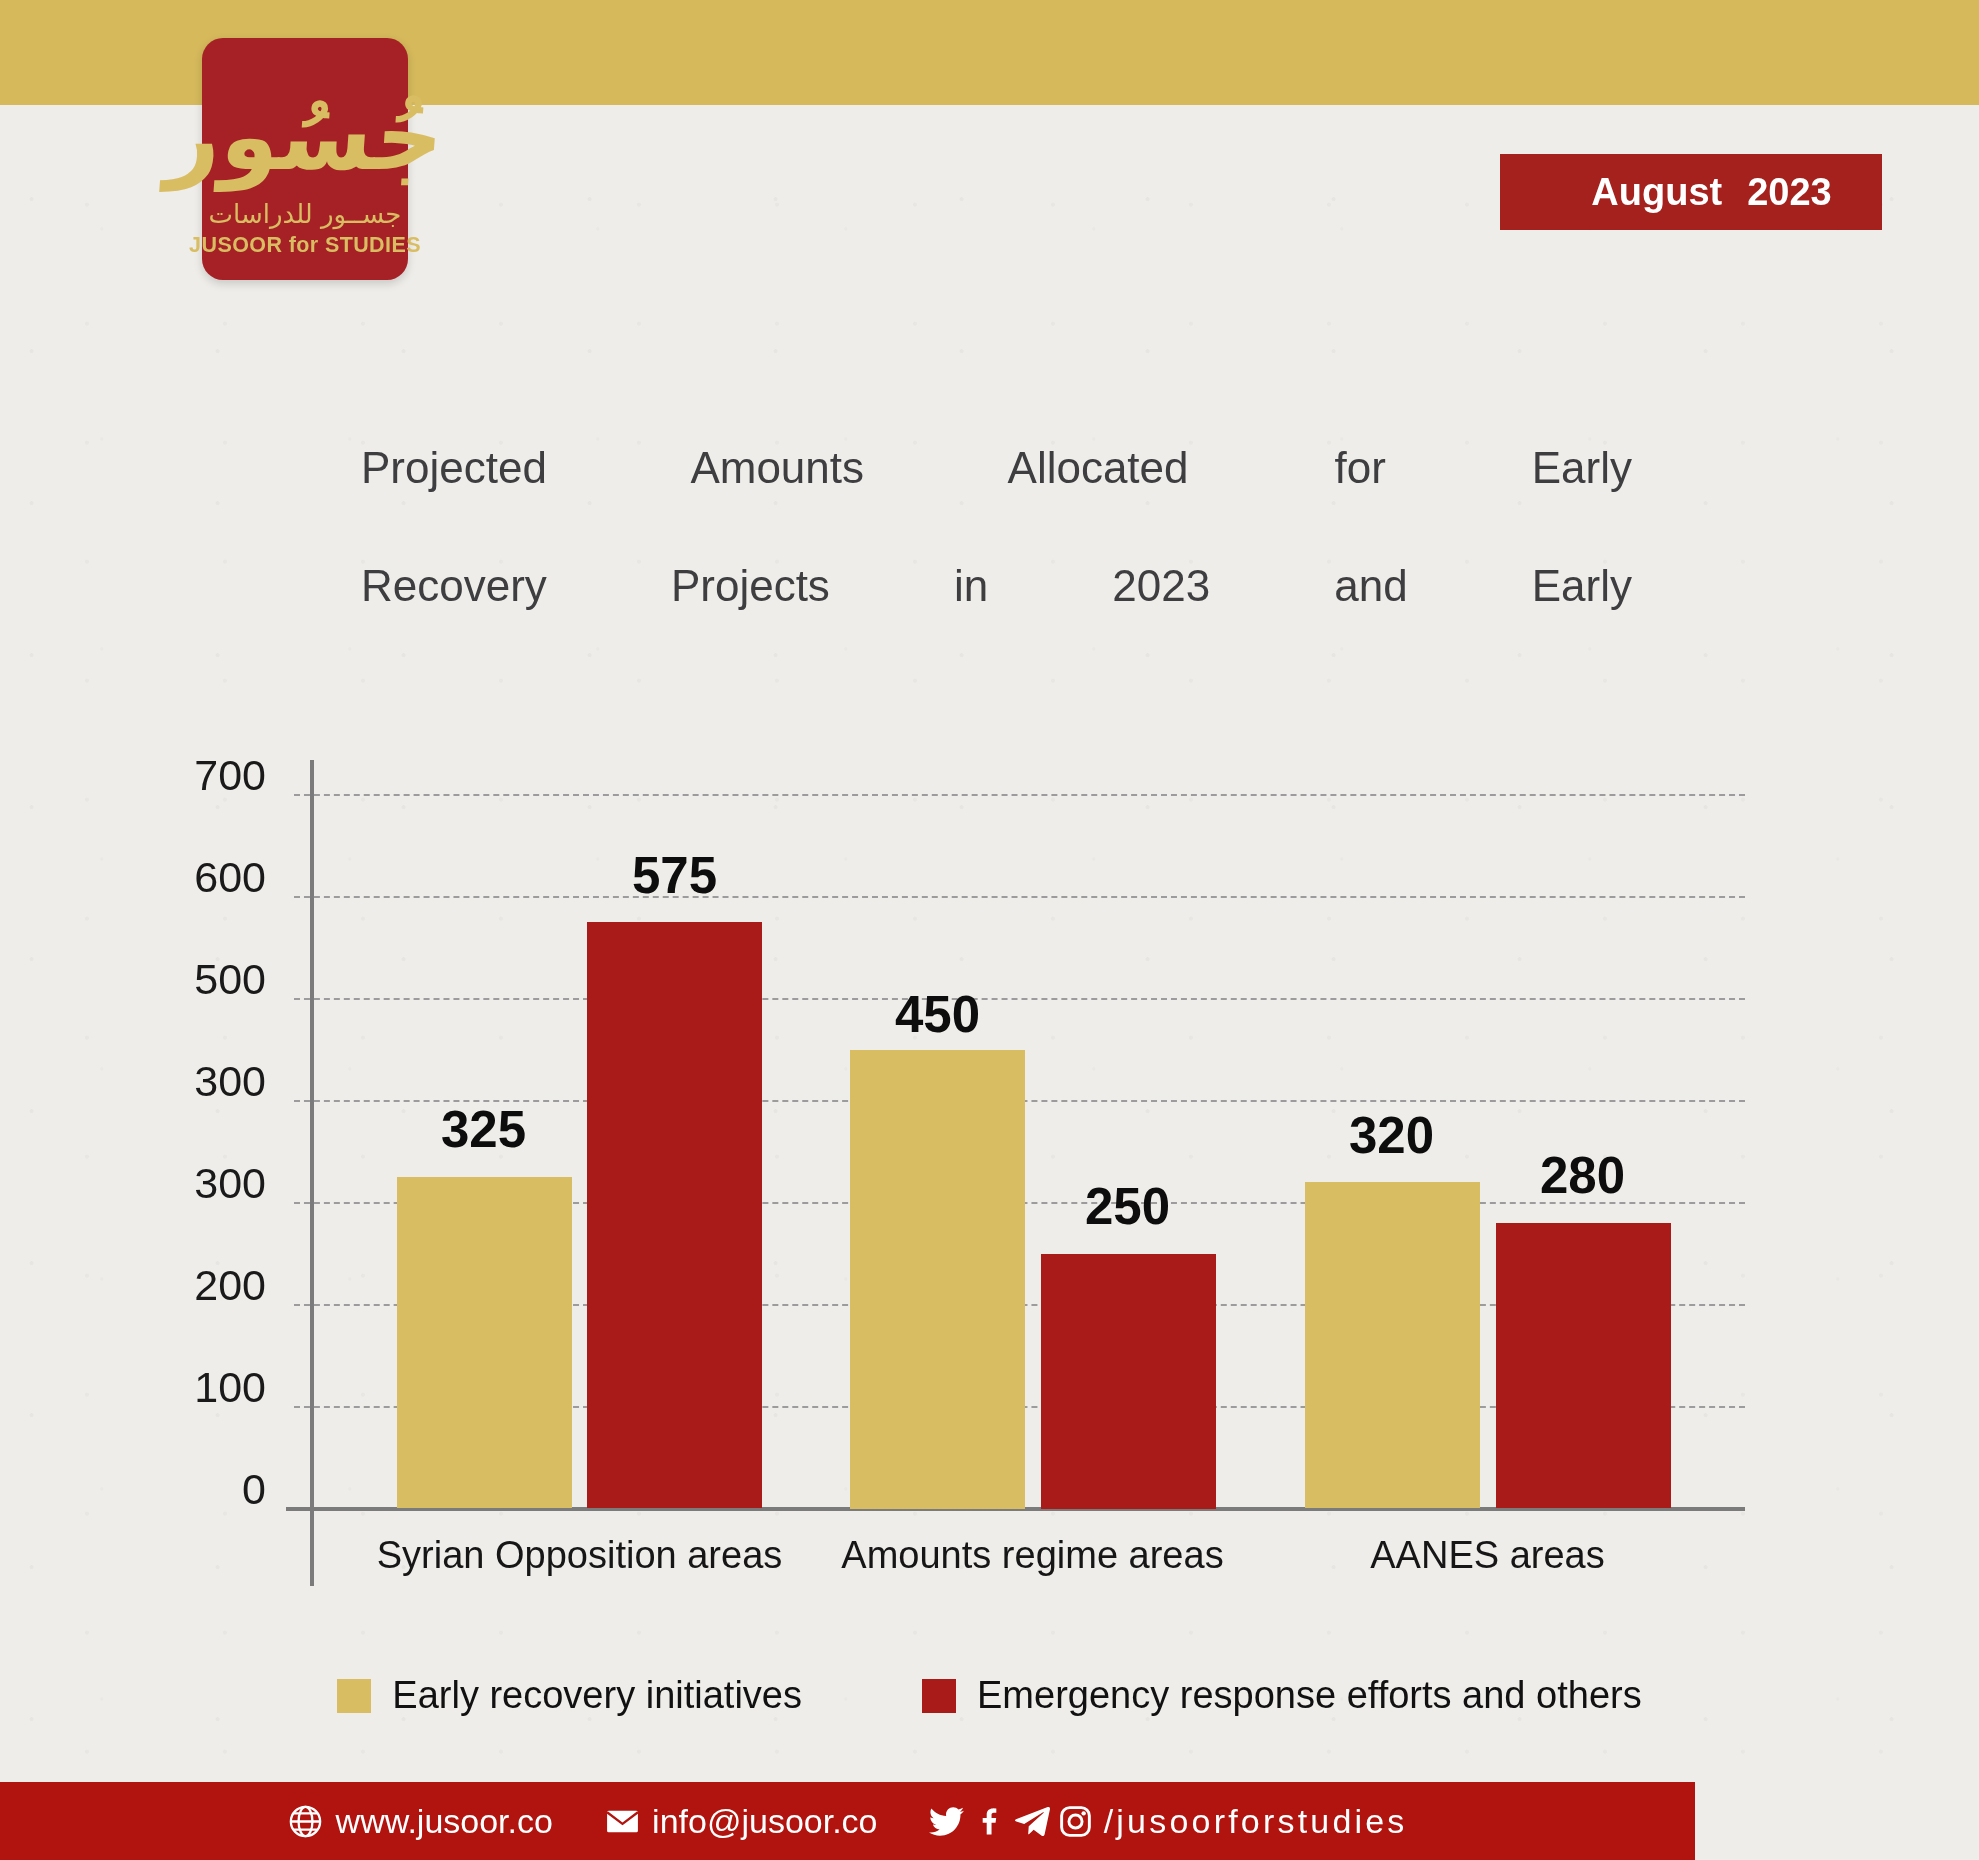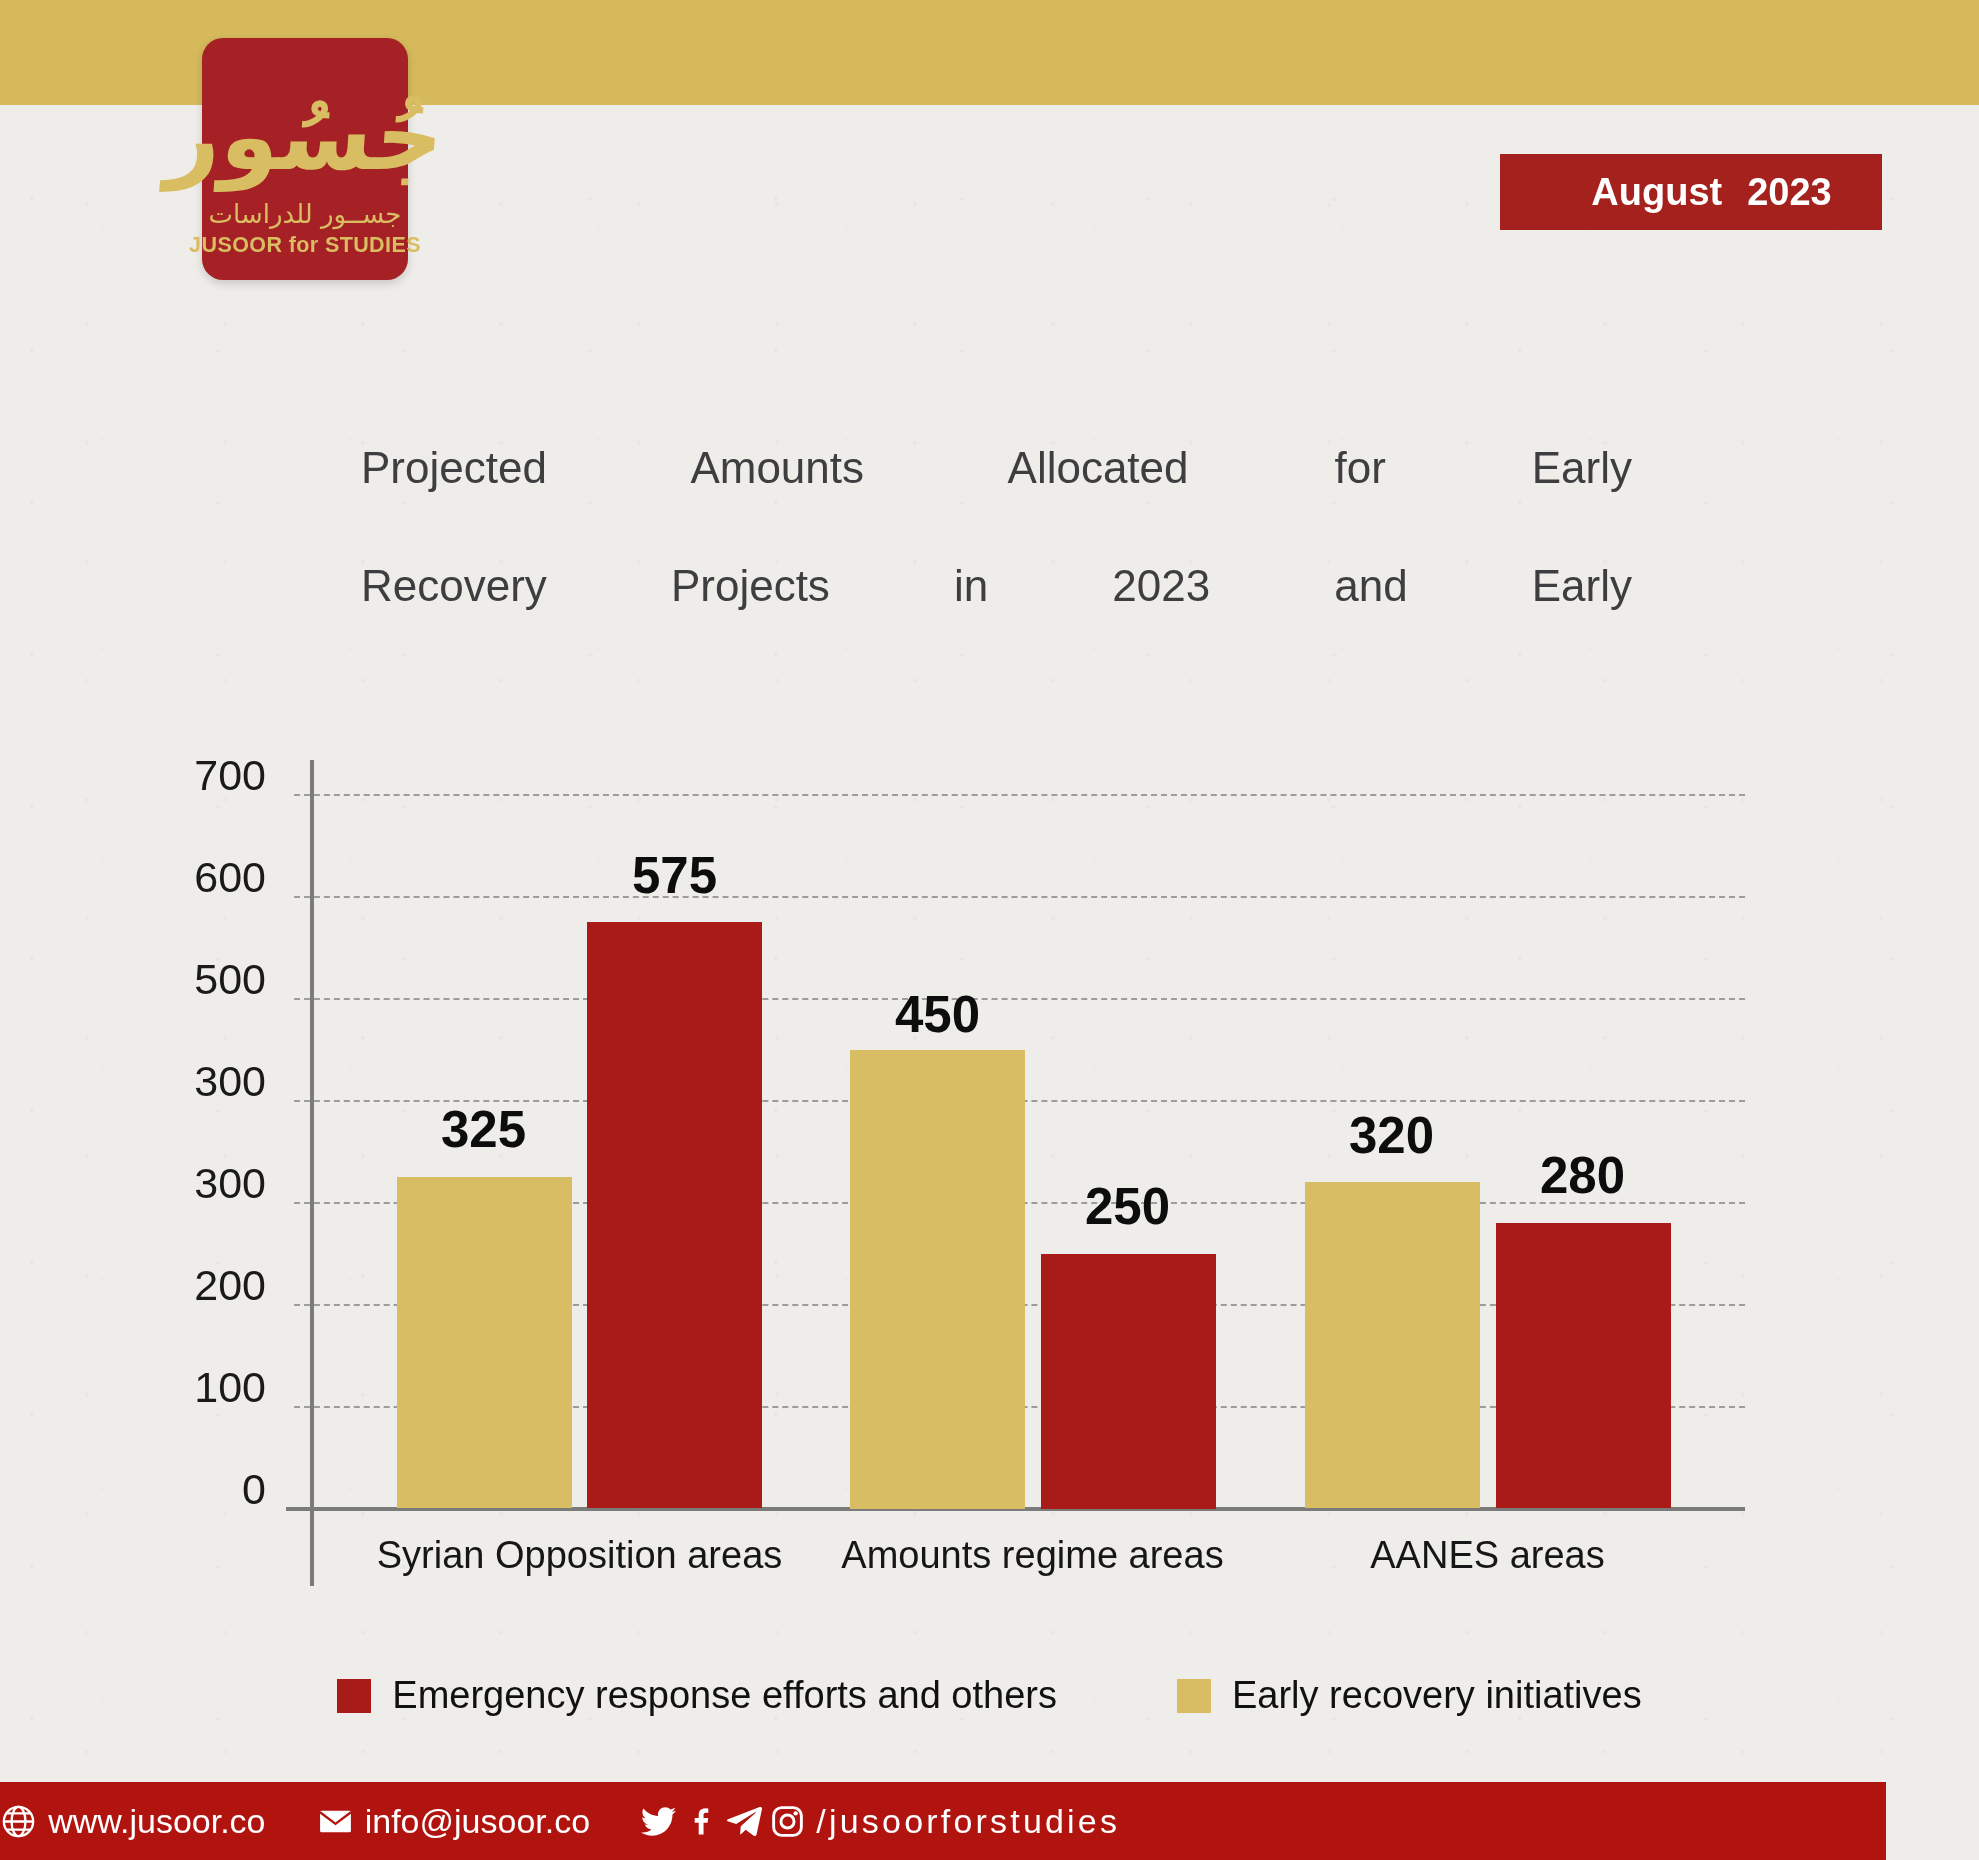--- a/index.html
+++ b/index.html
@@ -45,22 +45,22 @@
   .bar{position:absolute;}
   .value-label{position:absolute;width:207px;text-align:center;font-size:51px;font-weight:bold;color:#0D0D0D;}
   .cat-label{position:absolute;width:479px;text-align:center;font-size:38px;color:#161616;}
   
   .legend{position:absolute;left:0;top:1674px;width:1979px;display:flex;justify-content:center;align-items:center;gap:120px;}
   .legend-item{display:flex;align-items:center;gap:21px;}
   .legend-swatch{width:34px;height:34px;}
   .legend-label{font-size:38px;color:#111;}
   
   .footer{
-    position:absolute;left:0;top:1782px;width:1886px;height:78px;
-    display:flex;align-items:center;gap:51px;color:#fff;
+    position:absolute;left:0;top:1782px;width:1695px;height:78px;
+    display:flex;align-items:center;justify-content:center;gap:51px;color:#fff;
   }
   .footer-group{display:flex;align-items:center;gap:11.2px;}
   .footer-text{font-size:34px;}
   .footer-handle{font-size:34px;letter-spacing:3.2px;}
   .social-icons{display:flex;align-items:center;gap:8px;}
   .icon{display:block;}
 </style>
 </head>
 <body>
 
@@ -111,26 +111,26 @@
       <div class="value-label" style="left: 1024px; top: 1177px;">250</div>
       <div class="bar" style="left: 1496px; top: 1223px; width: 175px; height: 285px; background: rgb(168, 27, 24);"></div>
       <div class="value-label" style="left: 1479px; top: 1146px;">280</div>
       <div class="cat-label" style="left: 340px; top: 1534px;">Syrian Opposition areas</div>
       <div class="cat-label" style="left: 793px; top: 1534px;">Amounts regime areas</div>
       <div class="cat-label" style="left: 1248px; top: 1534px;">AANES areas</div>
     </div>
 
   <div class="legend">
     <div class="legend-item">
+      <span class="legend-swatch" style="background: rgb(216, 189, 98);"></span>
+      <span class="legend-label">Early recovery initiatives</span>
+    </div>
+    <div class="legend-item">
       <span class="legend-swatch" style="background: rgb(168, 27, 24);"></span>
       <span class="legend-label">Emergency response efforts and others</span>
-    </div>
-    <div class="legend-item">
-      <span class="legend-swatch" style="background: rgb(216, 189, 98);"></span>
-      <span class="legend-label">Early recovery initiatives</span>
     </div>
   </div>
 
   <div class="footer" style="background: rgb(177, 19, 14);">
     <div class="footer-group">
       <svg class="icon" width="37" height="37" viewBox="0 0 48 48">
         <g fill="none" stroke="#ffffff" stroke-width="3">
           <circle cx="24" cy="24" r="19"></circle>
           <ellipse cx="24" cy="24" rx="9" ry="19"></ellipse>
           <path d="M5 24h38M8 13.5h32M8 34.5h32"></path>

